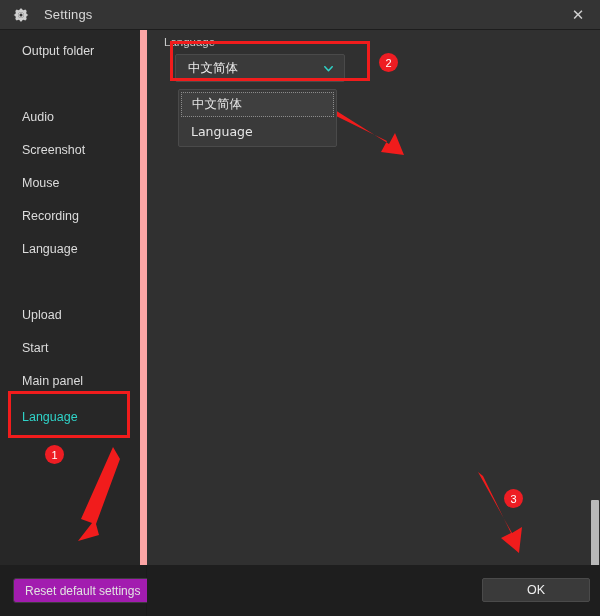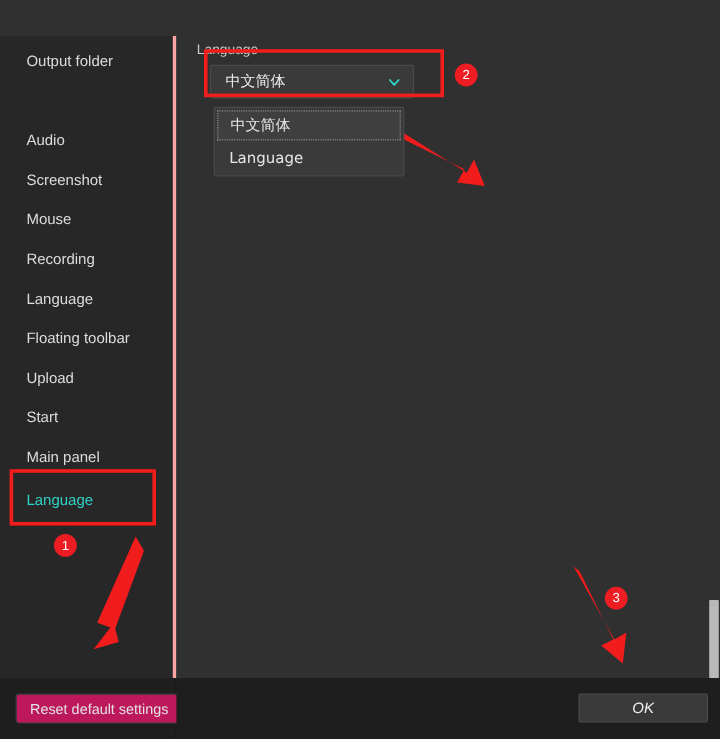--- a/index.html
+++ b/index.html
@@ -42,21 +42,21 @@
     display: flex; align-items: center; justify-content: center;
     color: #cfcfcf; font-size: 15px;
     cursor: pointer;
   }
 
   
   .sidebar {
     position: absolute; left: 0; top: 30px;
     width: 147px; height: 535px;
     background: #272727;
-    border-right: 3px solid #fca5a5;
+    border-right: 7px solid #fca5a5;
   }
   .side-item {
     position: absolute; left: 0;
     width: 146px; height: 33px;
     display: flex; align-items: center;
     padding-left: 22px;
     color: #dcdcdc;
     font-size: 12.5px;
     cursor: pointer;
     white-space: nowrap;
@@ -68,21 +68,21 @@
     position: absolute; left: 0; top: 565px;
     width: 147px; height: 51px;
     background: #1e1e1e;
     border-right: 1px solid #1a1a1a;
   }
   .reset-btn {
     position: absolute; left: 13px; top: 13px;
     height: 25px;
     padding: 0 11px;
     display: flex; align-items: center;
-    background: #be185d;
+    background: #a21caf;
     border: 1px solid #3d3d3d;
     border-radius: 3px;
     color: #e2e2e2;
     font-size: 12px;
     cursor: pointer;
     white-space: nowrap;
   }
 
   
   .main {
@@ -142,21 +142,20 @@
     border: 1px dotted #8b8b8b;
     background: #3f3f3f;
   }
   .dd-item.plain { margin-top: 2px; }
 
   
   .footer-right {
     position: absolute; left: 147px; top: 565px;
     width: 453px; height: 51px;
     background: #1e1e1e;
-    font-style: italic;
   }
   .ok-btn {
     position: absolute; left: 335px; top: 13px;
     width: 108px; height: 24px;
     background: #3a3a3a;
     border: 1px solid #4a4a4a;
     border-radius: 2px;
     display: flex; align-items: center; justify-content: center;
     color: #f0f0f0;
     font-size: 12.5px;
@@ -192,29 +191,37 @@
     display: flex; align-items: center; justify-content: center;
     font-family: "Liberation Sans", sans-serif;
   }
   svg.arrow { position: absolute; overflow: visible; pointer-events: none; }
 </style>
 </head>
 <body>
 
 <div id="app">
 
+  <div class="titlebar">
+    <svg class="gear-icon" viewBox="0 0 24 24">
+      <path fill="#cfcfcf" d="M12 8.2a3.8 3.8 0 1 0 0 7.6 3.8 3.8 0 0 0 0-7.6zm0 5.8a2 2 0 1 1 0-4 2 2 0 0 1 0 4z"></path>
+      <path fill="#cfcfcf" d="M20.3 13.2l-.1-1.2.1-1.2 1.7-1.3-1.7-3-2 .7a7.7 7.7 0 0 0-2-1.2L15.9 4h-3.8l-.4 2a7.7 7.7 0 0 0-2 1.2l-2-.7-1.7 3L7.7 10.8l-.1 1.2.1 1.2-1.7 1.3 1.7 3 2-.7c.6.5 1.3.9 2 1.2l.4 2h3.8l.4-2c.7-.3 1.4-.7 2-1.2l2 .7 1.7-3-1.7-1.3z" opacity="0.0"></path>
+      <path fill="#cfcfcf" d="M12 2.6l-1.6 2.2a7.6 7.6 0 0 0-1.6.7L6.2 4.8 4.4 6.6l.7 2.6c-.3.5-.5 1-.7 1.6L2.2 12l2.2 1.2c.2.6.4 1.1.7 1.6l-.7 2.6 1.8 1.8 2.6-.7c.5.3 1 .5 1.6.7L12 21.4l1.6-2.2c.6-.2 1.1-.4 1.6-.7l2.6.7 1.8-1.8-.7-2.6c.3-.5.5-1 .7-1.6L21.8 12l-2.2-1.2a7.6 7.6 0 0 0-.7-1.6l.7-2.6-1.8-1.8-2.6.7a7.6 7.6 0 0 0-1.6-.7L12 2.6zm0 5.6a3.8 3.8 0 1 1 0 7.6 3.8 3.8 0 0 1 0-7.6z"></path>
+    </svg>
+    <span class="title-text">Settings</span>
+    <div class="close-btn">✕</div>
+  </div>
 
   <div class="sidebar">
     <div class="side-item" style="top:4px">Output folder</div>
     <div class="side-item" style="top:70px">Audio</div>
     <div class="side-item" style="top:103px">Screenshot</div>
     <div class="side-item" style="top:136px">Mouse</div>
     <div class="side-item" style="top:169px">Recording</div>
     <div class="side-item" style="top:202px">Language</div>
-    <div class="side-item" style="top:235px">Floating toolbar</div>
     <div class="side-item" style="top:268px">Upload</div>
     <div class="side-item" style="top:334px">Main panel</div>
     <div class="side-item" style="top:301px">Start</div>
     <div class="side-item active" style="top:370px">Language</div>
   </div>
 
   <div class="main">
 
     <div class="field-label">Language</div>
 

